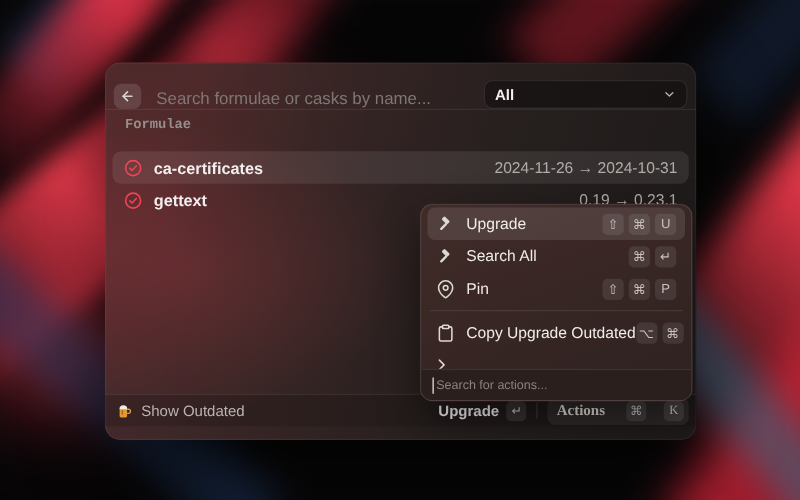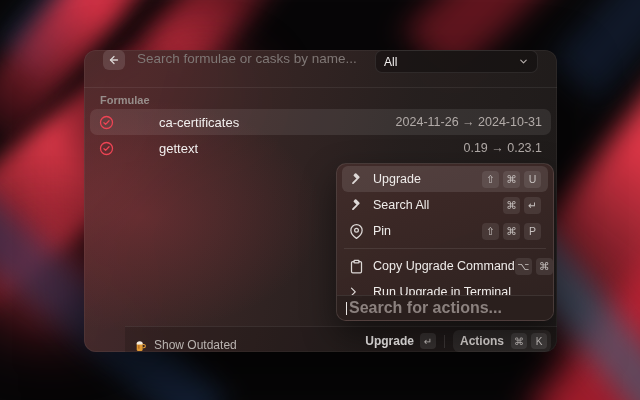--- a/index.html
+++ b/index.html
@@ -31,52 +31,52 @@
     background:linear-gradient(105deg, rgba(80,44,45,.93), rgba(59,40,39,.94) 32%, rgba(40,33,32,.95) 62%, rgba(30,27,26,.96));
     box-shadow:0 24px 60px rgba(0,0,0,.55), inset 0 0 0 1px rgba(255,255,255,.05);
     backdrop-filter:blur(22px) saturate(1.2);
   }
   .window::before {
     content:""; position:absolute; inset:0; border-radius:inherit; pointer-events:none;
     background:radial-gradient(55% 55% at 12% 55%, rgba(195,62,74,.28), transparent 70%);
   }
   .winbody { position:relative; z-index:1; height:100%; }
 
-  .sbar { display:flex; align-items:flex-start; height:37px; padding:0 19px; border-bottom:1px solid rgba(255,255,255,.07); }
+  .sbar { display:flex; align-items:flex-end; height:37px; padding:0 7px; border-bottom:1px solid rgba(255,255,255,.07); }
   .backbtn { width:22px; height:20px; flex:0 0 auto; border-radius:6px; background:rgba(255,255,255,.12);
     color:#d9d4d2; display:flex; align-items:center; justify-content:center; }
   .search-input { flex:1; min-width:0; margin-left:10px; background:transparent; border:0; outline:0;
     font:13.5px "Liberation Sans", sans-serif; color:#eceae8; }
   .search-input::placeholder { color:#7f7775; }
   .dropdown { flex:0 0 auto; width:163px; height:23px; box-sizing:border-box; border-radius:7px;
     background:rgba(17,13,13,.55); border:1px solid rgba(255,255,255,.09);
     display:flex; align-items:center; padding:0 8px; }
-  .dropdown-label { flex:1; font-size:12px; font-weight:400; color:#f2efee; }
-
-  .seclabel { margin:6px 16px 3px; font-size:11px; line-height:12px; font-weight:600; color:#978e8b; }
+  .dropdown-label { flex:1; font-size:12px; font-weight:700; color:#f2efee; }
+
+  .seclabel { margin:6px 16px 15px; font-size:11px; line-height:12px; font-weight:600; color:#978e8b;font-family:Liberation Mono, monospace; }
 
   .rows { padding:0 6px; }
   .row { height:26px; display:flex; align-items:center; padding:0 9px; border-radius:7px; }
   .row.sel { background:rgba(255,255,255,.085); }
   .ric { width:15px; height:15px; flex:0 0 auto; margin-right:9px; display:flex; }
-  .rname { font-size:13px; font-weight:400; color:#f2efee; white-space:nowrap;margin-left:36px; }
+  .rname { font-size:13px; font-weight:700; color:#f2efee; white-space:nowrap; }
   .rdetail { margin-left:auto; font-size:12.5px; color:#b2abA8; white-space:nowrap; }
 
-  .footer { position:absolute; left:0; right:0; bottom:0; height:25px; z-index:2;
+  .footer { position:absolute; left:0; right:0; bottom:11px; height:25px; z-index:2;
     border-top:1px solid rgba(255,255,255,.08); background:rgba(22,17,16,.25);
-    display:flex; align-items:flex-end; padding:0 6px;margin-left:41px; }
+    display:flex; align-items:center; padding:0 6px; }
   .fleft { display:flex; align-items:center; gap:7px; margin-left:3px; font-size:12px; color:#bab4b1; }
   .fright { margin-left:auto; display:flex; align-items:center; }
   .upglbl { font-size:12px; font-weight:700; color:#f0edec; margin-right:6px; }
   .key { min-width:16px; height:16px; padding:0 3px; box-sizing:border-box; border-radius:4px;
     background:rgba(255,255,255,.1); color:#c9c3c1; font-size:10px;
     display:flex; align-items:center; justify-content:center; }
   .fsep { width:1px; height:13px; background:rgba(255,255,255,.13); margin:0 8px; }
-  .agroup { display:flex; align-items:center; gap:4px; background:rgba(255,255,255,.07);
-    border-radius:6px; padding:3px 4px; }
+  .agroup { display:flex; align-items:center; gap:14px; background:rgba(255,255,255,.07);
+    border-radius:6px; padding:3px 4px;font-family:Liberation Serif, serif; }
   .aglbl { font-size:12px; font-weight:600; color:#dcd7d5; margin:0 3px; }
 
   
   .panel { position:absolute; left:252px; top:113px; width:218px; height:158px; z-index:3;
     border-radius:10px; overflow:hidden; box-sizing:border-box;
     background:linear-gradient(160deg, rgba(66,44,42,.97), rgba(46,34,32,.98));
     border:1px solid rgba(255,255,255,.1);
     box-shadow:0 14px 34px rgba(0,0,0,.45); }
   .plist { padding:2px 5px 0; }
   .arow { height:26px; display:flex; align-items:center; padding:0 7px; border-radius:6px; }
@@ -85,21 +85,21 @@
   .albl { font-size:12.5px; font-weight:500; color:#efecea; white-space:nowrap; }
   .keys { margin-left:auto; display:flex; gap:4px; }
   .pkey { width:17px; height:17px; border-radius:4px; background:rgba(255,255,255,.09);
     color:#c6c0be; font-size:10.5px; display:flex; align-items:center; justify-content:center; }
   .adiv { height:1px; background:rgba(255,255,255,.09); margin:4px 2px; }
   .psearch { position:absolute; left:0; right:0; bottom:0; height:25px; box-sizing:border-box;
     border-top:1px solid rgba(255,255,255,.09); background:rgba(42,31,29,.99);
     display:flex; align-items:center; padding:0 9px; }
   .caret { width:1px; height:13px; background:#eae6e4; margin-right:2px; animation:blink 1.1s step-end infinite; }
   @keyframes blink { 50% { opacity:0; } }
-  .psearch-text { font-size:16px; color:#8b817e;font-weight:bold; }
+  .psearch-text { font-size:10px; color:#8b817e; }
 
   svg { display:block; }
 </style>
 </head>
 <body>
 
 <div class="stage">
 
   <div class="wall">
     <div class="streak s-tl-navy"></div>
@@ -208,35 +208,34 @@
             </span>
           </div>
           <div class="adiv"></div>
           <div class="arow">
             <span class="aicon">
               <svg width="15" height="15" viewBox="0 0 24 24" fill="none" stroke="currentColor" stroke-width="2" stroke-linecap="round" stroke-linejoin="round">
                   <path d="M16 4h2a2 2 0 0 1 2 2v14a2 2 0 0 1-2 2H6a2 2 0 0 1-2-2V6a2 2 0 0 1 2-2h2"></path>
                   <rect x="8" y="2" width="8" height="4" rx="1"></rect>
                 </svg>
             </span>
-            <span class="albl">Copy Upgrade Command</span>
+            <span class="albl">Copy Upgrade Outdated</span>
             <span class="keys">
               <span class="pkey">⌥</span>
               <span class="pkey">⌘</span>
 
             </span>
           </div>
           <div class="arow">
             <span class="aicon">
               <svg width="15" height="15" viewBox="0 0 24 24" fill="none" stroke="currentColor" stroke-width="2" stroke-linecap="round" stroke-linejoin="round">
                   <polyline points="4 17 10 11 4 5"></polyline>
                   <line x1="12" y1="19" x2="20" y2="19"></line>
                 </svg>
             </span>
-            <span class="albl">Run Upgrade in Terminal</span>
           </div>
         </div>
         <div class="psearch">
           <span class="caret"></span>
           <span class="psearch-text">Search for actions...</span>
         </div>
       </div>
 
       <div class="footer">
         <div class="fleft">

